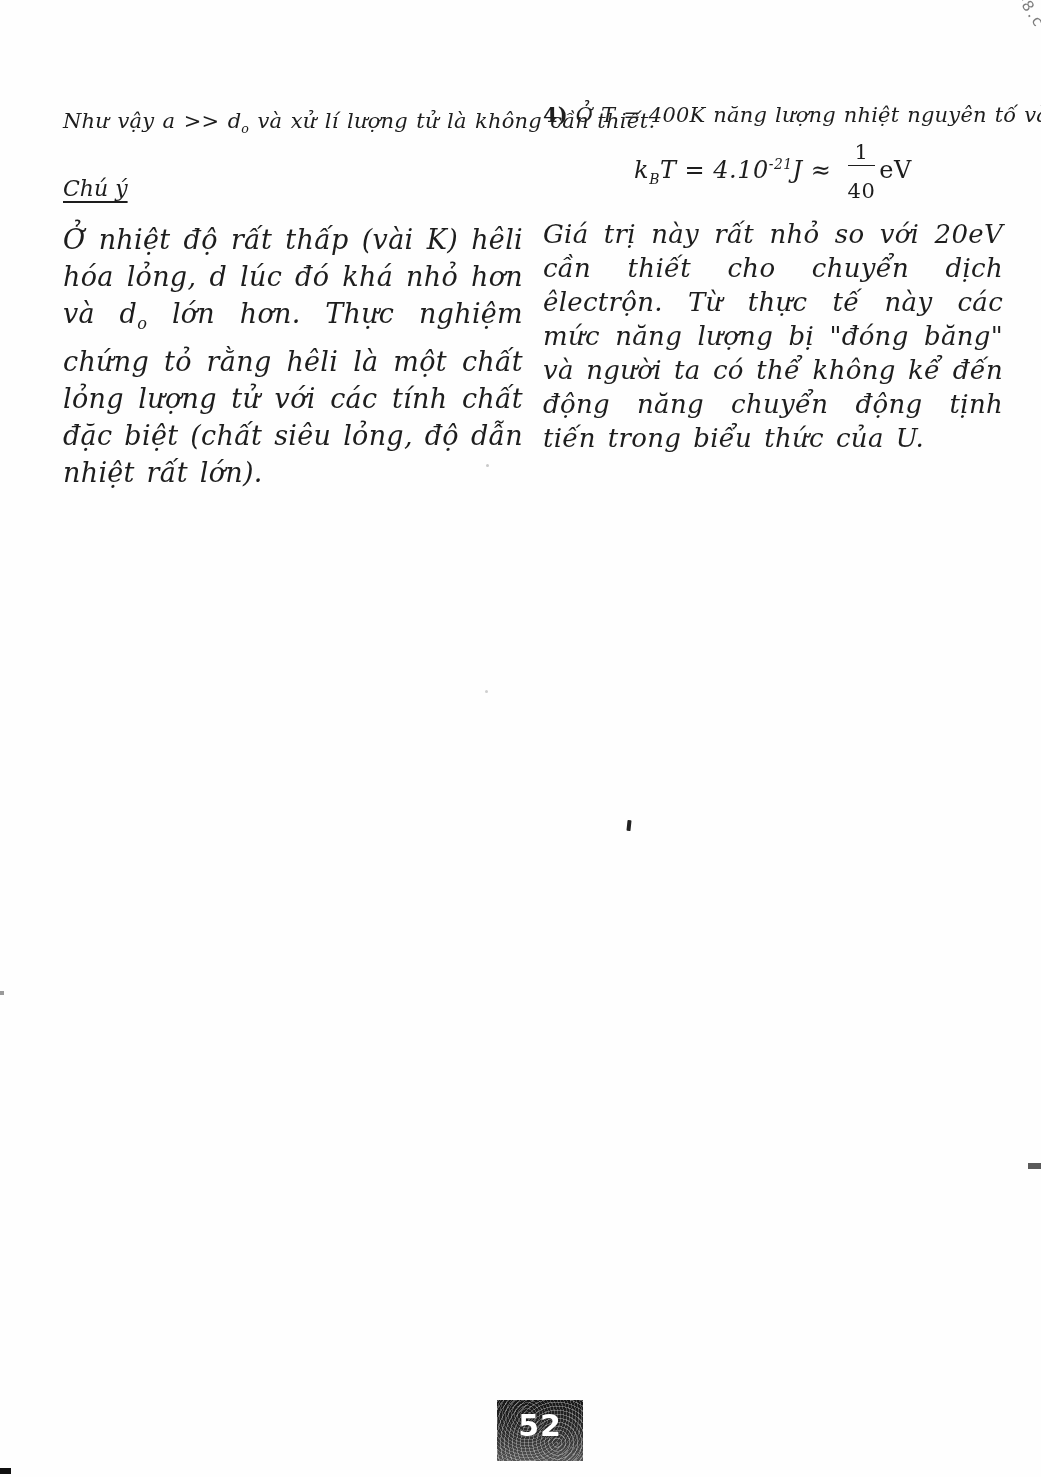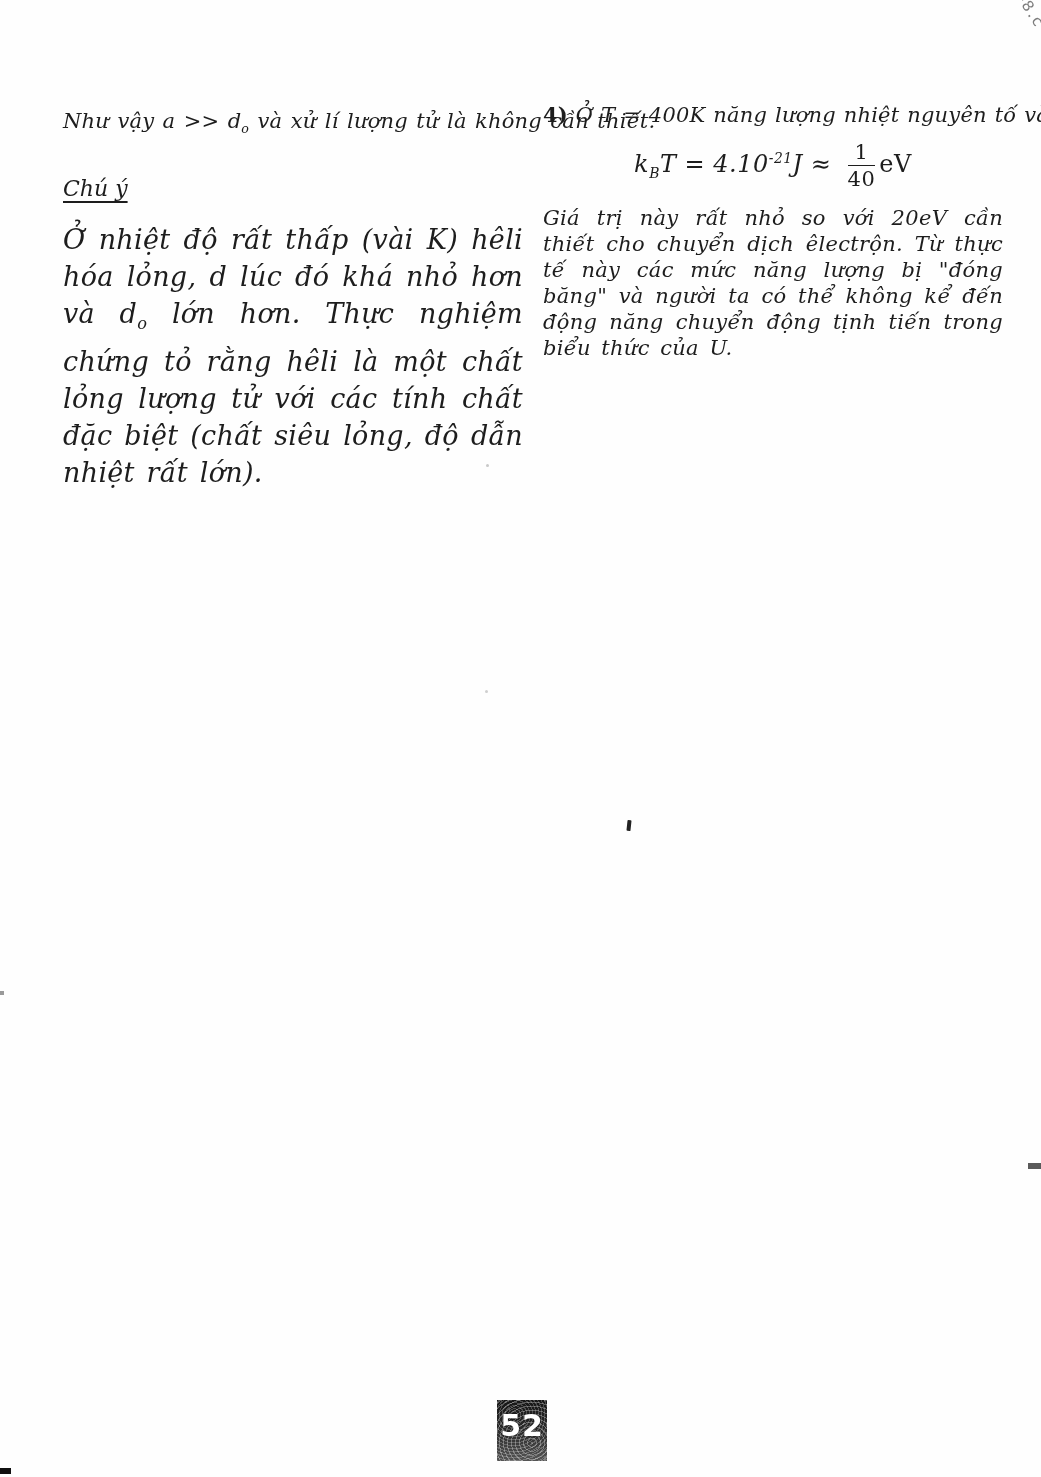--- a/index.html
+++ b/index.html
@@ -41,22 +41,22 @@
   .book-para{
     margin:20px 0 0 0;
     font-style:italic;
     font-size:27px;
     line-height:37px;
     text-align:justify;
     letter-spacing:.3px;
     word-spacing:3px;
   }
   .right-col .book-para{
-    font-size:21px;
-    line-height:26px;
+    font-size:26px;
+    line-height:34px;
     margin-top:14px;
     word-spacing:3.5px;
   }
   sub.var{font-size:.6em;font-style:italic;}
   .item-heading{
     margin:0;
     font-size:21px;
     line-height:30px;
     white-space:nowrap;
     font-style:italic;
@@ -79,25 +79,25 @@
     display:inline-flex;
     flex-direction:column;
     vertical-align:middle;
     text-align:center;
     font-style:normal;
     font-size:21px;
     line-height:1.15;
     margin:0 4px 0 8px;
   }
   .frac .num{border-bottom:1.6px solid #1d1d1d;padding:0 5px 1px 5px;}
-  .frac .den{padding-top:1px;}
+  .frac .den{padding-top:1px;margin-top:12px;}
   
   .page-number-box{
     position:absolute;left:497px;top:1400px;
-    width:50px;height:61px;
+    width:86px;height:61px;
     background:
       repeating-radial-gradient(circle at 35% 25%, rgba(255,255,255,.22) 0 1px, transparent 1px 3px),
       repeating-radial-gradient(circle at 70% 70%, rgba(255,255,255,.30) 0 1px, transparent 1px 4px),
       linear-gradient(180deg,#161616 0%,#2e2e2e 55%,#555 100%);
     display:flex;align-items:flex-start;justify-content:center;
   }
   .page-number{
     font-family:"DejaVu Sans","Liberation Sans",sans-serif;
     font-weight:bold;
     font-size:30px;

